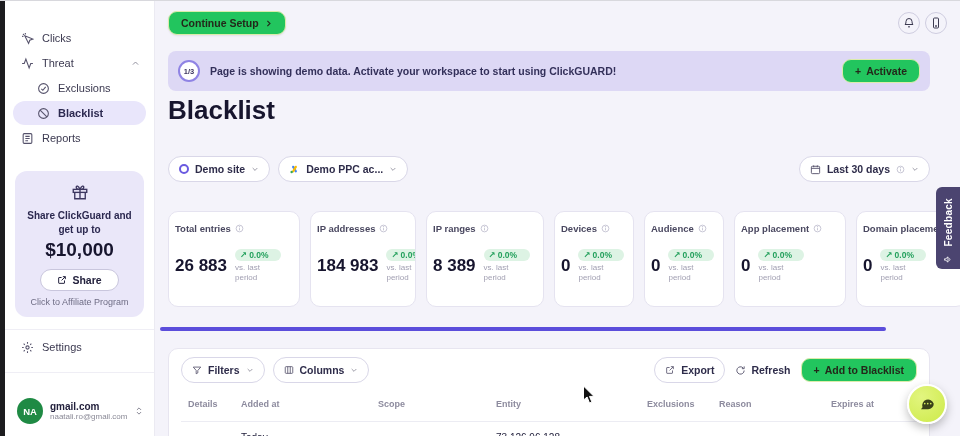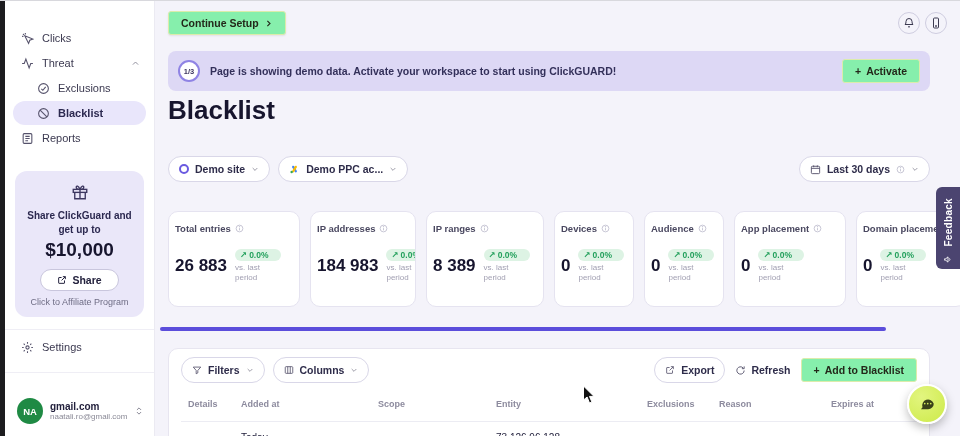--- a/index.html
+++ b/index.html
@@ -48,22 +48,22 @@
     font-size:9.5px; font-weight:700; display:grid; place-items:center; flex-shrink:0;
   }
   .user-meta { min-width:0; }
   .user-name { font-size:10px; font-weight:700; color:#23213d; }
   .user-email { font-size:8px; color:#8b8a97; white-space:nowrap; }
   .user-caret { margin-left:auto; color:#8b8a97; display:flex; }
 
   
   .main { position:absolute; left:155px; top:0; right:0; bottom:0; }
   .lime-btn {
-    display:inline-flex; align-items:center; gap:5px; background:#86efac;
-    border:1px solid #dcecab; border-radius:3px; padding:5px 12px;
+    display:inline-flex; align-items:center; gap:5px; background:#22c55e;
+    border:1px solid #dcecab; border-radius:9px; padding:5px 12px;
     font-size:10.5px; font-weight:700; color:#23281a; cursor:pointer; white-space:nowrap;
   }
   .continue-btn { position:absolute; left:13px; top:10px; box-shadow:0 1px 2px rgba(0,0,0,.08); }
   .top-icons { position:absolute; right:13px; top:11px; display:flex; gap:5px; }
   .circle-btn {
     width:22px; height:22px; border-radius:50%; border:1px solid #cfcde0;
     display:grid; place-items:center; color:#3b3950; cursor:pointer; background:transparent;
   }
   .banner {
     position:absolute; left:13px; right:30px; top:50px; height:40px;

